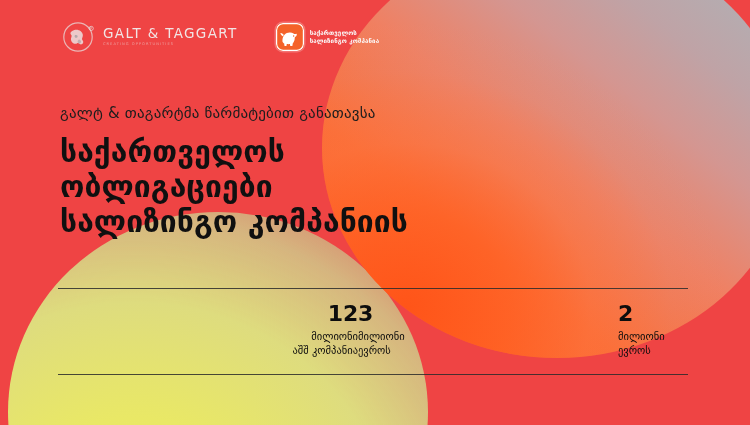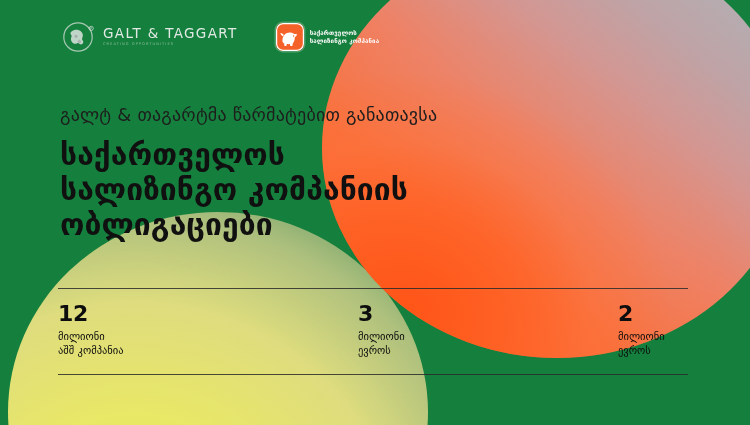--- a/index.html
+++ b/index.html
@@ -5,21 +5,21 @@
   html, body {
     margin: 0;
     padding: 0;
     background: #6e6e6e;
   }
   .stage {
     position: relative;
     width: 750px;
     height: 425px;
     overflow: hidden;
-    background: #15803d;
+    background: #ef4444;
     font-family: "DejaVu Sans", "Liberation Sans", sans-serif;
   }
 
   
   .bg-layer {
     position: absolute;
     inset: 0;
     overflow: hidden;
   }
   .blob-yellow {
@@ -133,21 +133,21 @@
 
   
   .copy {
     position: absolute;
     left: 60px;
     top: 104px;
     z-index: 4;
   }
   .eyebrow {
     color: #1d1d1d;
-    font-size: 18px;
+    font-size: 15px;
     letter-spacing: 0.2px;
     font-weight: 400;
     margin: 0 0 12px 0;
     white-space: nowrap;
   }
   .headline {
     color: #101010;
     font-size: 30px;
     font-weight: 700;
     line-height: 1.17;
@@ -173,21 +173,21 @@
   .rule.bottom { margin-top: 0; }
   .stats-row {
     display: flex;
     height: 85px;
     padding-top: 14px;
     box-sizing: border-box;
   }
   .stat {
     flex: 0 0 auto;
   }
-  .stat.s1 { width: 300px; }
+  .stat.s1 { width: 300px; text-align: right; }
   .stat.s2 { width: 260px; }
   .stat.s3 { width: 70px; }
   .stat-num {
     color: #0d0d0d;
     font-size: 22px;
     font-weight: 700;
     line-height: 1;
     margin-bottom: 4px;
     letter-spacing: -0.2px;
   }
@@ -244,22 +244,22 @@
         <div class="tbcl-l2">სალიზინგო კომპანია</div>
       </div>
     </div>
 
   </div>
 
   <div class="copy">
     <p class="eyebrow">გალტ &amp; თაგარტმა წარმატებით განათავსა</p>
     <h1 class="headline">
       <span class="hl-line">საქართველოს</span>
+      <span class="hl-line">ობლიგაციები</span>
       <span class="hl-line">სალიზინგო კომპანიის</span>
-      <span class="hl-line">ობლიგაციები</span>
     </h1>
   </div>
 
   <div class="stats-wrap">
     <div class="rule top"></div>
     <div class="stats-row">
 
       <div class="stat s1">
         <div class="stat-num">12</div>
         <div class="stat-l1">მილიონი</div>

